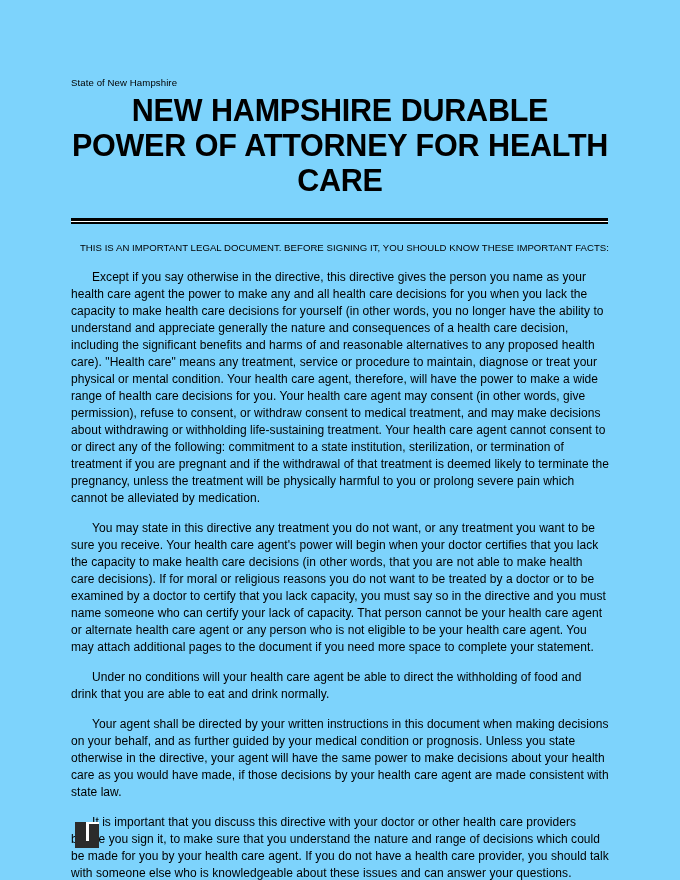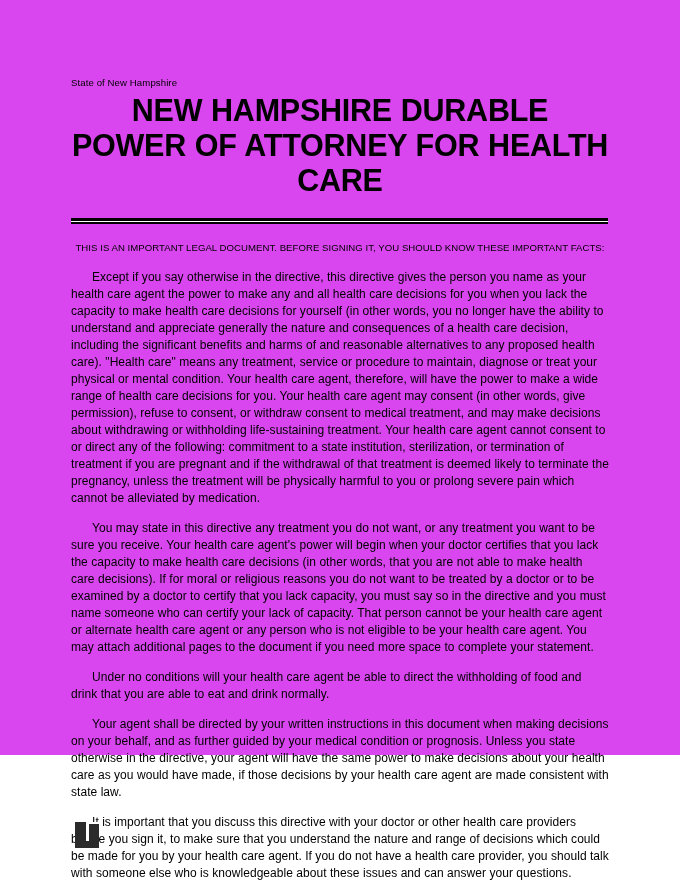--- a/index.html
+++ b/index.html
@@ -13,22 +13,22 @@
     height: 880px;
     overflow: hidden;
     font-family: "Liberation Sans", sans-serif;
     color: #000000;
     -webkit-font-smoothing: antialiased;
   }
 
   .page {
     position: relative;
     width: 680px;
-    height: 755px;
-    background: #d946ef;
+    height: 880px;
+    background: #7dd3fc;
     box-sizing: border-box;
   }
 
   .content {
     position: absolute;
     left: 71px;
     top: 0;
     width: 538px;
   }
 
@@ -67,21 +67,21 @@
   }
   .title-rule .rule-thin {
     height: 1.1px;
     background: #000;
   }
 
   .lead {
     margin-top: 15px;
     font-size: 9.6px;
     line-height: 17px;
-    text-align: center;
+    text-align: right;
     letter-spacing: 0.004em;
   }
 
   p.body-par {
     margin: 0;
     padding: 0;
     font-size: 12px;
     line-height: 17px;
     text-align: left;
     letter-spacing: 0.004em;

